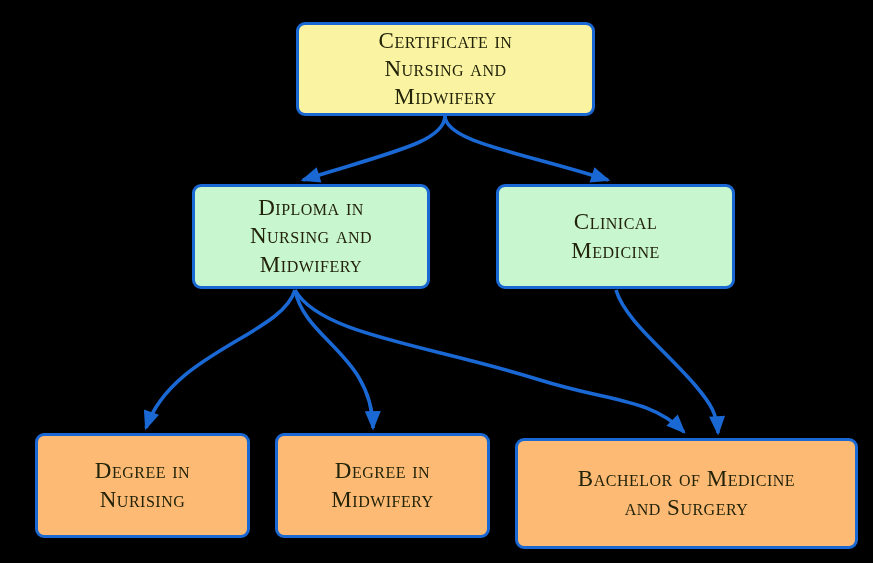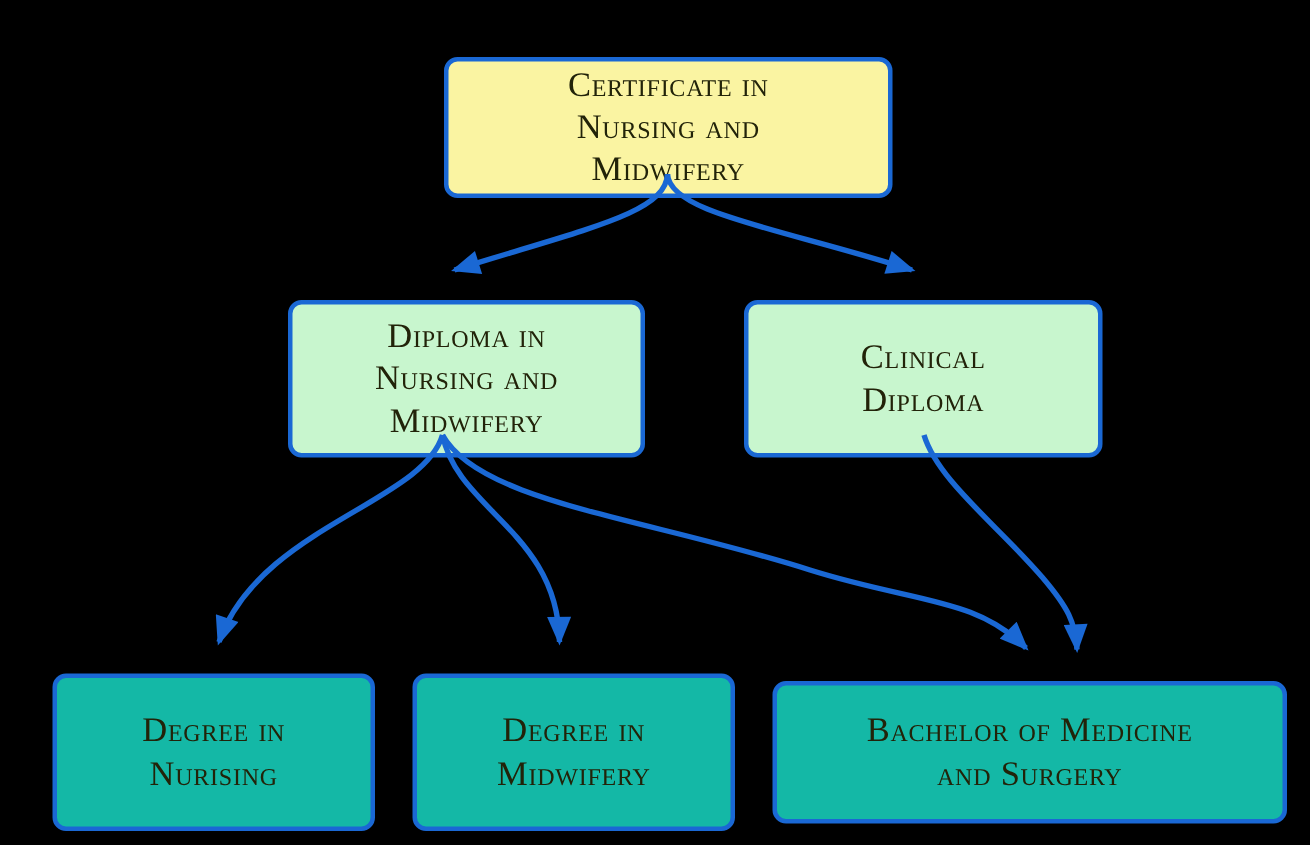--- a/index.html
+++ b/index.html
@@ -30,40 +30,39 @@
   .node {
     position: absolute;
     z-index: 1;
     box-sizing: border-box;
     border: 3px solid #1a68d4;
     border-radius: 9px;
     display: flex;
     align-items: center;
     justify-content: center;
     text-align: center;
-    margin-top: 16px;
   }
   .node .label {
     font-variant: small-caps;
     white-space: pre-line;
     color: #222309;
     font-size: 23px;
     line-height: 1.22;
     letter-spacing: 0.5px;
   }
   .fill-yellow { background: #faf4a2; }
   .fill-green  { background: #c8f6ce; }
-  .fill-gold   { background: #14b8a6; justify-content: center; }
+  .fill-gold   { background: #fdba74; justify-content: center; }
 
   #node-certificate      { left: 296px; top: 22px;  width: 299px; height: 94px;  }
   #node-diploma          { left: 192px; top: 184px; width: 238px; height: 105px; }
   #node-clinical         { left: 496px; top: 184px; width: 239px; height: 105px; }
   #node-degree-nursing   { left: 35px;  top: 433px; width: 215px; height: 105px; }
   #node-degree-midwifery { left: 275px; top: 433px; width: 215px; height: 105px; }
-  #node-bachelor         { left: 515px; top: 438px; width: 343px; height: 95px; }
+  #node-bachelor         { left: 515px; top: 438px; width: 343px; height: 111px; }
 </style>
 </head>
 <body>
 
 <div id="stage">
 
   <svg id="edges" width="873" height="563" viewBox="0 0 873 563">
     <defs>
       <marker id="ah" viewBox="0 0 12 10" refX="10.5" refY="5" markerUnits="userSpaceOnUse" markerWidth="20" markerHeight="16" orient="auto">
         <path d="M0 0 L12 5 L0 10 Z" fill="#1a68d4"></path>
@@ -84,21 +83,21 @@
   </div>
 
   <div id="node-diploma" class="node fill-green">
     <div class="label">Diploma in
 Nursing and
 Midwifery</div>
   </div>
 
   <div id="node-clinical" class="node fill-green">
     <div class="label">Clinical
-Diploma</div>
+Medicine</div>
   </div>
 
   <div id="node-degree-nursing" class="node fill-gold">
     <div class="label">Degree in
 Nurising</div>
   </div>
 
   <div id="node-degree-midwifery" class="node fill-gold">
     <div class="label">Degree in
 Midwifery</div>

